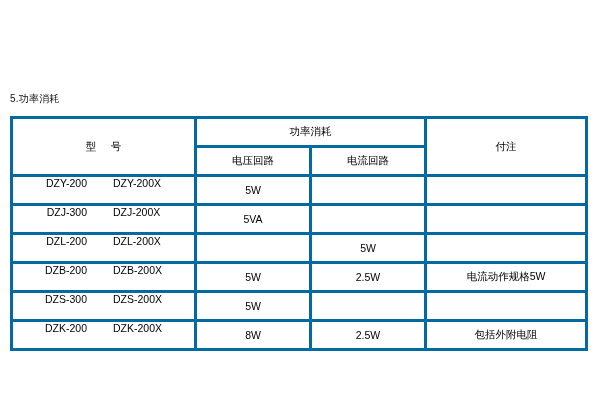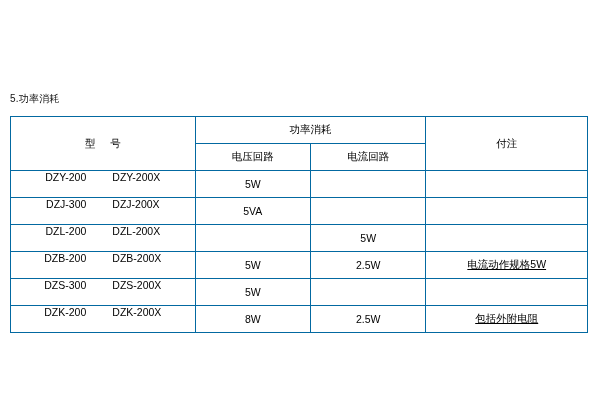--- a/index.html
+++ b/index.html
@@ -33,21 +33,21 @@
     position: absolute;
     left: 10px;
     top: 116px;
     width: 578px;
     border-collapse: collapse;
     table-layout: fixed;
     font-size: 10.5px;
   }
   table.spec th,
   table.spec td {
-    border: 1px solid #0369a1;
+    border: 3px solid #0369a1;
     padding: 0;
     height: 26px;
     text-align: center;
     vertical-align: middle;
     font-weight: normal;
     color: #000000;
     margin-top: 44px;
   }
   .col-model { width: 32%; }
   .col-volt { width: 20%; }
@@ -61,21 +61,21 @@
     gap: 26px;
     height: 100%;
     white-space: nowrap;
   }
   .model-head {
     letter-spacing: 6px;
     padding-left: 6px;
     font-family: Liberation Serif, serif;
   }
   .head-tall { height: 26px; }
-  .note-cell { white-space: nowrap; text-decoration: underline; }
+  .note-cell { white-space: nowrap; }
 </style>
 </head>
 <body>
 
 <div class="page">
 
   <div class="section-title">5.功率消耗</div>
 
   <table class="spec">
     <colgroup>

